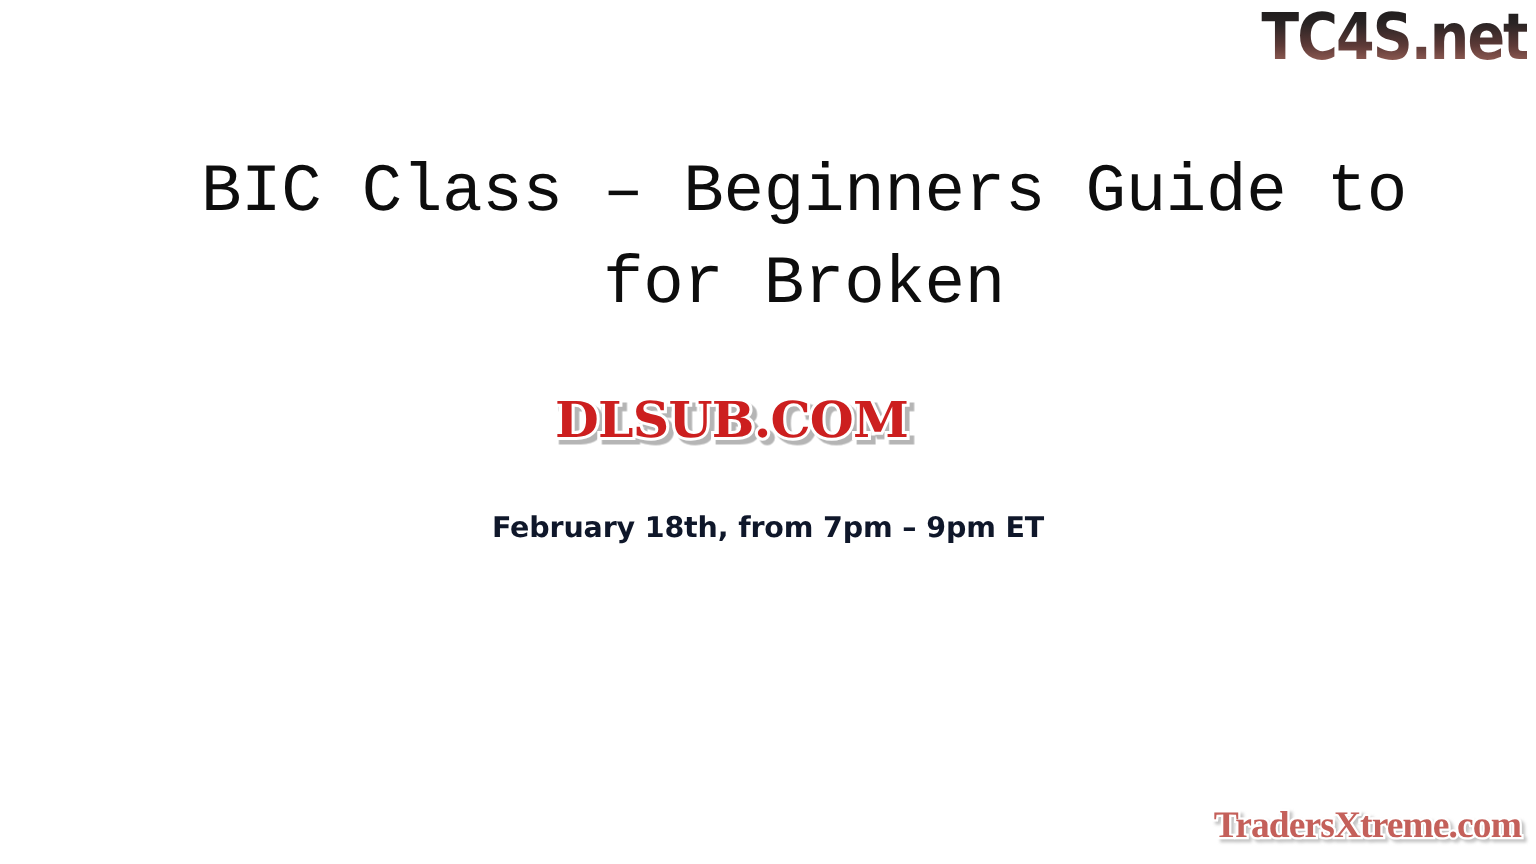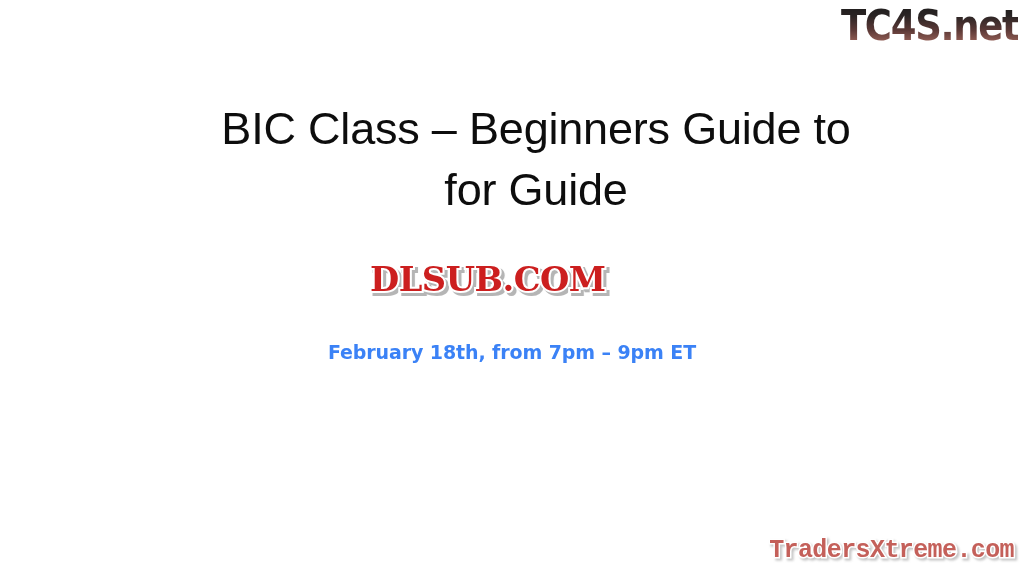--- a/index.html
+++ b/index.html
@@ -22,21 +22,21 @@
   
   .title-block {
     position: absolute;
     left: 0;
     top: 98px;
     width: 1024px;
     text-align: center;
     z-index: 2;
   }
   .title-line {
-    font-family: Liberation Sans, sans-serif;
+    font-family: Liberation Mono, monospace;
     font-weight: 300;
     font-size: 45px;
     line-height: 61px;
     color: #0d0d0d;
     letter-spacing: -0.2px;
     white-space: nowrap;
     padding-left: 48px;
   }
 
   
@@ -46,21 +46,21 @@
     top: 339px;
     width: 1024px;
     text-align: center;
     z-index: 2;
   }
   .subtitle-text {
     font-family: "DejaVu Sans", sans-serif;
     font-weight: 600;
     font-size: 19px;
     line-height: 26px;
-    color: #3b82f6;
+    color: #0f172a;
     letter-spacing: -0.1px;
     white-space: nowrap;
   }
 
   
   .wm-tc4s {
     position: absolute;
     right: 6px;
     top: 2px;
     z-index: 5;
@@ -108,40 +108,40 @@
   .wm-dlsub-inner {
     position: relative;
   }
 
   
   .wm-traders {
     position: absolute;
     right: 10px;
     bottom: 10px;
     z-index: 5;
-    font-family: Liberation Mono, monospace;
+    font-family: Liberation Serif, serif;
     font-weight: 700;
     font-size: 25px;
     line-height: 30px;
     letter-spacing: -0.6px;
     color: #c4605a;
     white-space: nowrap;
     paint-order: stroke fill;
     -webkit-text-stroke: 3px #ffffff;
     filter: drop-shadow(2px 2px 1px rgba(140,140,140,0.5));
   }
 </style>
 </head>
 <body>
 
 <div id="slide">
 
   <div class="title-block">
     <div class="title-line">BIC Class – Beginners Guide to</div>
-    <div class="title-line">for Guide</div>
+    <div class="title-line">for Broken</div>
   </div>
 
   <div class="subtitle-block">
     <div class="subtitle-text">February 18th, from 7pm – 9pm ET</div>
   </div>
 
   <div class="wm-tc4s">TC4S.net</div>
 
   <div class="wm-dlsub">
     <span class="wm-dlsub-inner">DLSUB.COM</span>

